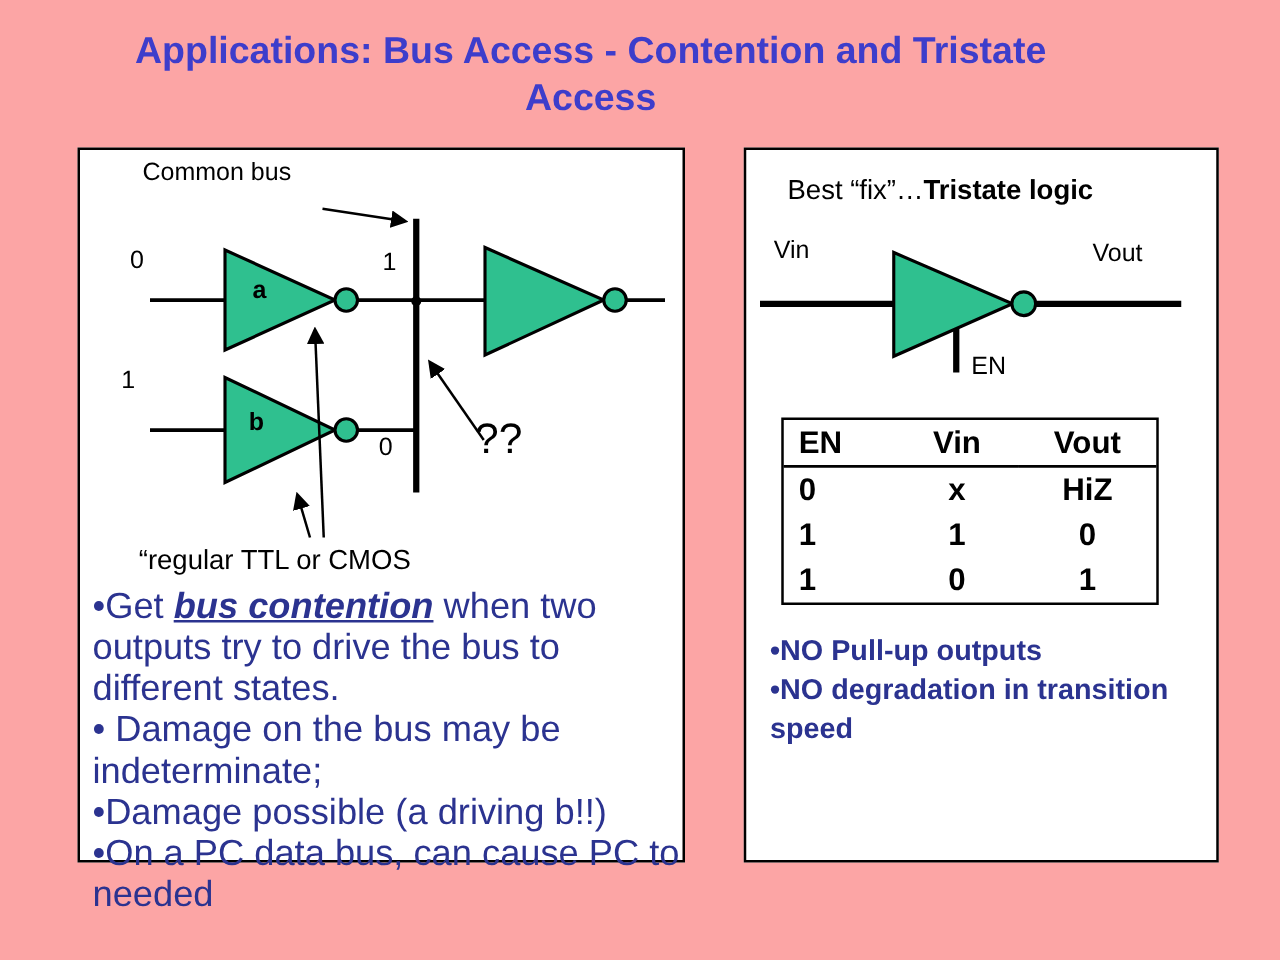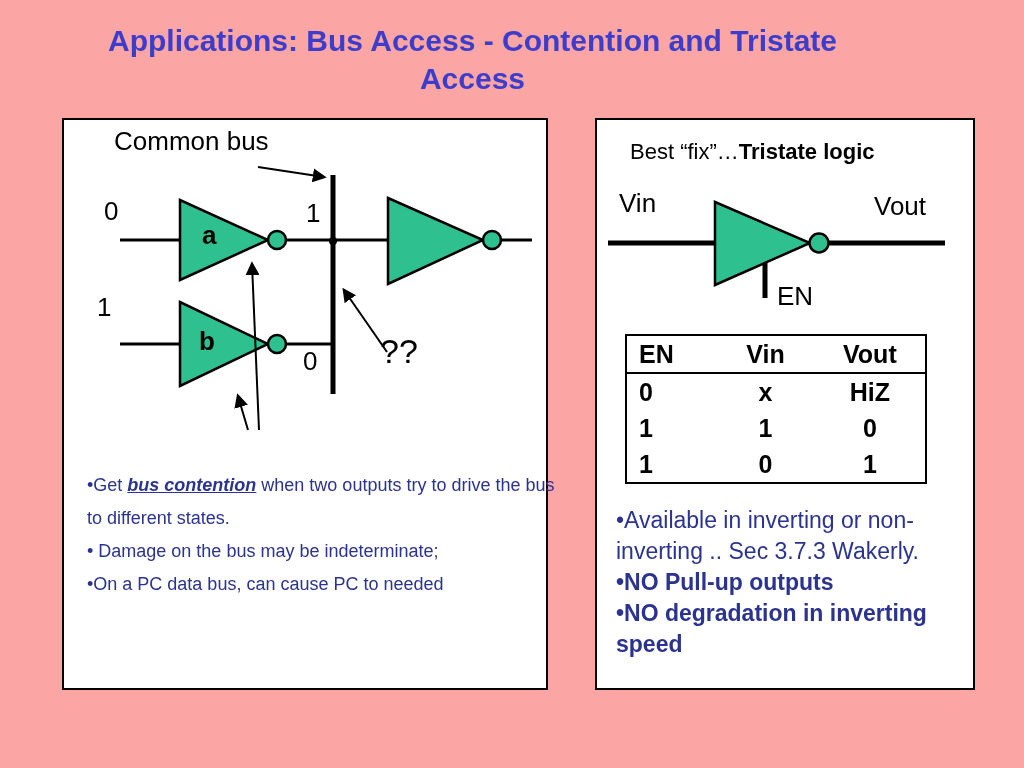--- a/index.html
+++ b/index.html
@@ -3,26 +3,26 @@
 <meta charset="utf-8">
 <style>
   html,body{margin:0;padding:0;background:#fff;}
   .page{position:relative;width:1024px;height:768px;background:#fca5a5;overflow:hidden;
         font-family:"Liberation Sans", sans-serif;color:#000;}
   .title{position:absolute;left:0;top:22px;width:945px;text-align:center;
          font-size:30px;font-weight:bold;color:var(--title-blue);line-height:38px;}
   .panel{position:absolute;border:2px solid #000;background:#fff;box-sizing:border-box;}
   .diagram{position:absolute;pointer-events:none;}
   .lbl{position:absolute;white-space:nowrap;color:#000;line-height:1.1;}
-  .t30{font-size:26px;}
+  .t30{font-size:20px;}
   .t34{font-size:34px;}
   .t25{font-size:22px;}
   .bold{font-weight:bold;}
-  .left-bullets{position:absolute;left:87px;top:469px;width:472px;
-                font-size:18px;line-height:33px;color:var(--body-navy);}
+  .left-bullets{position:absolute;left:74px;top:469px;width:472px;
+                font-size:29px;line-height:33px;color:var(--body-navy);}
   .right-bullets{position:absolute;left:616px;top:505px;width:335px;
                  font-size:23px;line-height:31px;color:var(--body-navy);}
   .bullet{margin:0;}
   .emph{font-weight:bold;font-style:italic;text-decoration:underline;}
   .truth-wrap{position:absolute;left:625px;top:334px;border:2px solid #000;background:#fff;}
   .truth{border-collapse:collapse;width:298px;table-layout:fixed;
          font-size:25px;font-weight:bold;color:#000;}
   .truth th,.truth td{height:36px;padding:0;vertical-align:middle;font-weight:bold;}
   .truth thead th{border-bottom:2px solid #000;}
   .c1{text-align:left;padding-left:12px !important;}
@@ -77,24 +77,26 @@
   </svg>
 
   <div class="lbl t30" style="left:114px;top:127px;">Common bus</div>
   <div class="lbl t30" style="left:104px;top:197px;">0</div>
   <div class="lbl t30" style="left:306px;top:199px;">1</div>
   <div class="lbl t30" style="left:97px;top:293px;">1</div>
   <div class="lbl t30" style="left:303px;top:347px;">0</div>
   <div class="lbl t30 bold" style="left:202px;top:221px;">a</div>
   <div class="lbl t30 bold" style="left:199px;top:327px;">b</div>
   <div class="lbl t34" style="left:380px;top:333px;">??</div>
+  <div class="lbl t25" style="left:111px;top:436px;">“regular TTL or CMOS</div>
 
   <div class="left-bullets">
     <div class="bullet"><span>•Get </span><span class="emph">bus contention</span><span> when two outputs try to drive the bus to different states.</span></div>
     <div class="bullet">• Damage on the bus may be indeterminate;</div>
+    <div class="bullet">•Damage possible (a driving b!!)</div>
     <div class="bullet">•On a PC data bus, can cause PC to needed</div>
   </div>
 
   <svg class="diagram" style="left:595px;top:118px;" width="380" height="200" viewBox="0 0 380 200">
     <line class="wire4" x1="13" y1="125" x2="120" y2="125"></line>
     <line class="wire4" x1="233" y1="125" x2="350" y2="125"></line>
     <line class="wire4" x1="170" y1="145" x2="170" y2="180"></line>
     <polygon class="gate" points="120,84 120,167 215,125"></polygon>
     <circle class="bubble" cx="224" cy="125" r="9.5"></circle>
   </svg>
@@ -132,18 +134,17 @@
         <tr>
           <td class="c1">1</td>
           <td class="c2">0</td>
           <td class="c3">1</td>
         </tr>
       </tbody>
     </table>
   </div>
 
   <div class="right-bullets">
-    <div class="bullet">•Available in inverting or non-inverting .. Sec 3.7.3 Wakerly.</div>
     <div class="bullet bold">•NO Pull-up outputs</div>
-    <div class="bullet bold">•NO degradation in inverting speed</div>
+    <div class="bullet bold">•NO degradation in transition speed</div>
   </div>
 
 </div>
 
 </body></html>

